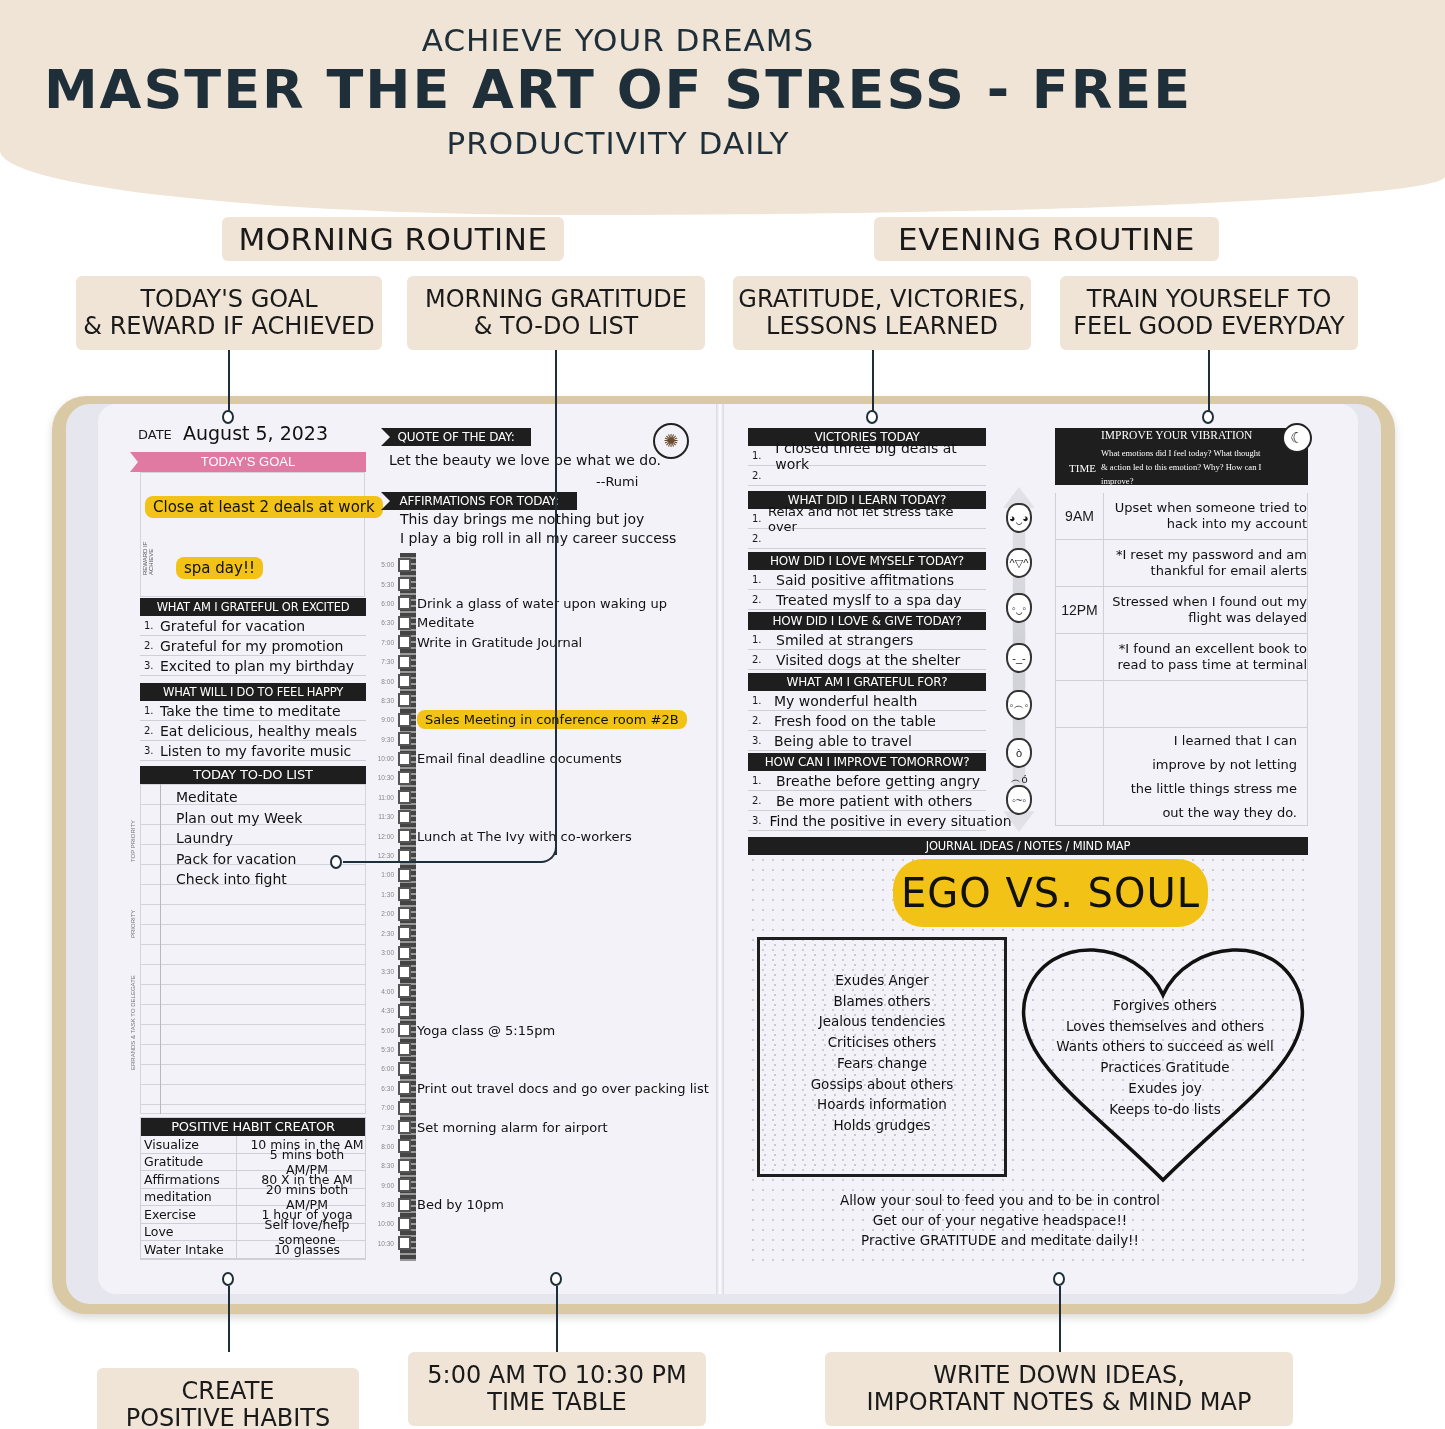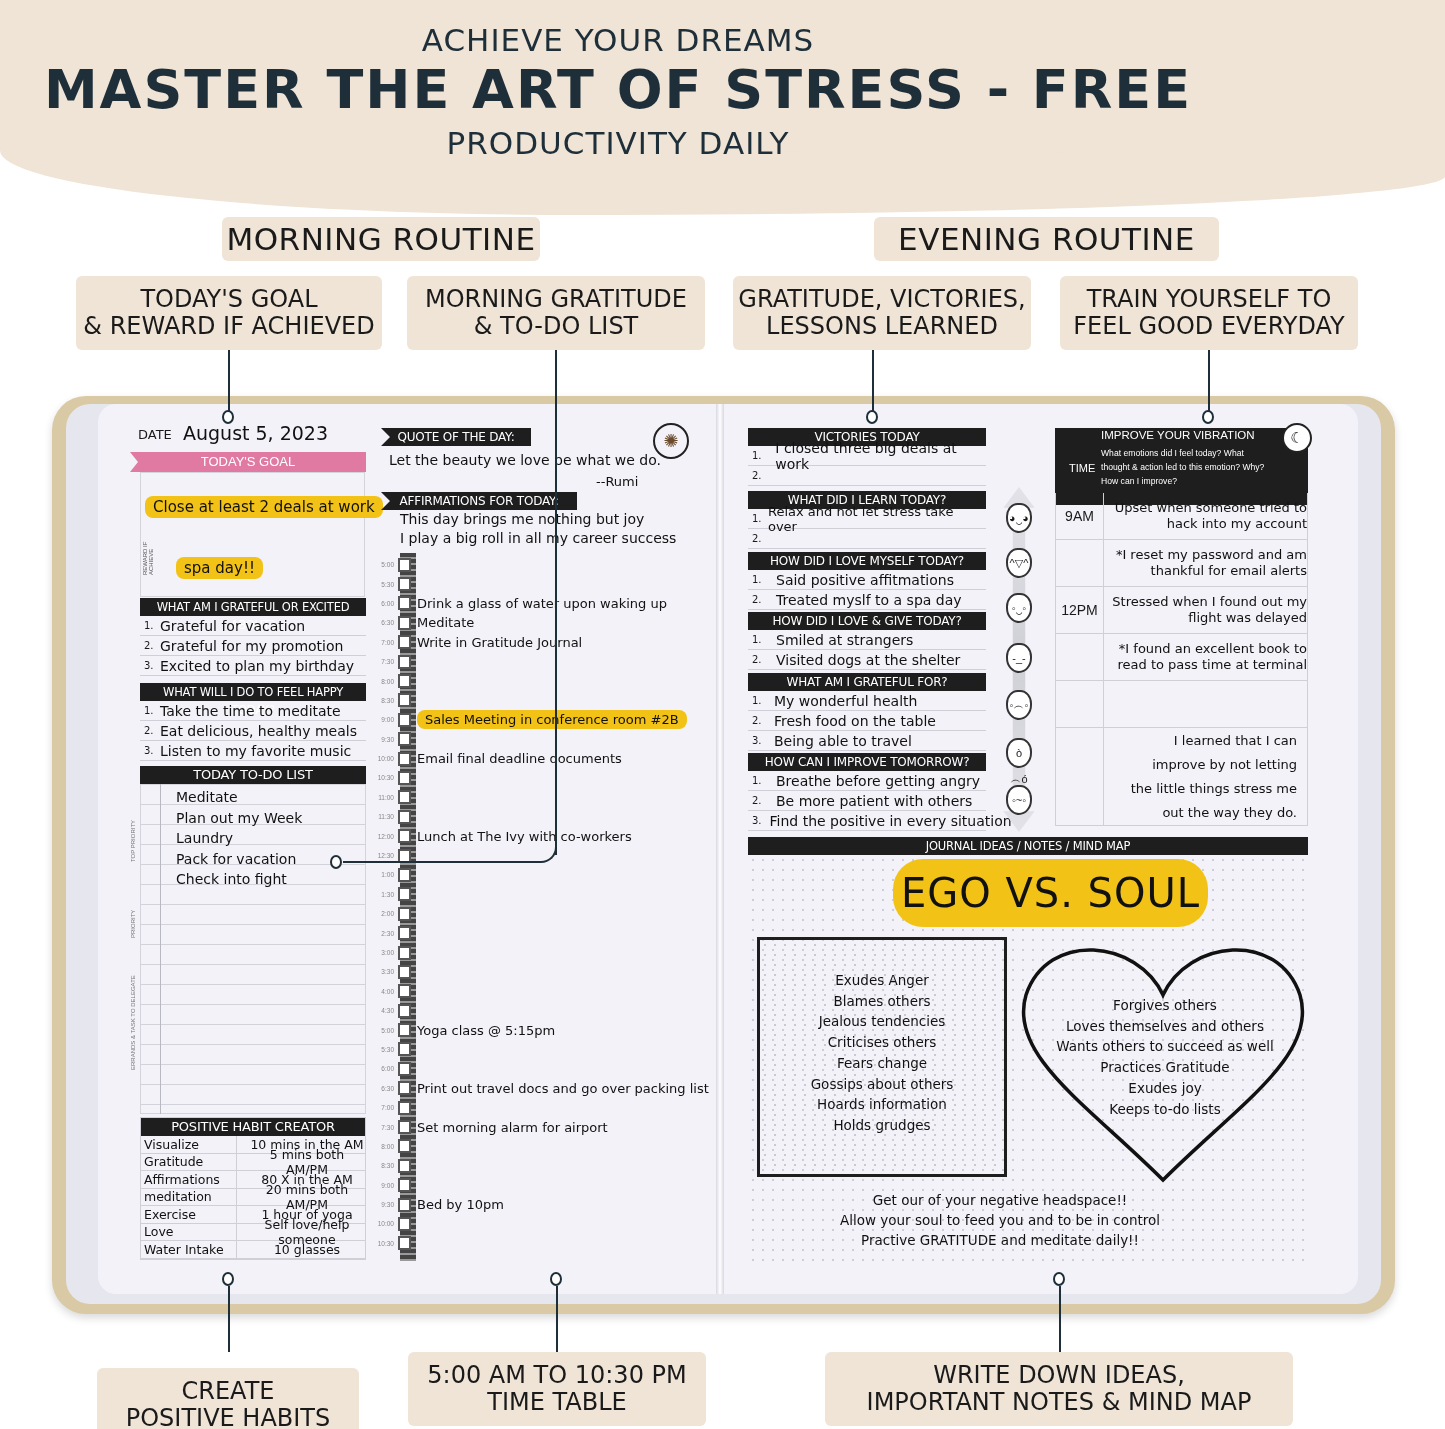--- a/index.html
+++ b/index.html
@@ -68,21 +68,21 @@
 </style>
 </head>
 <body>
 
 <div class="brush"></div>
 <div class="brush2"></div>
 <div class="h-sub" id="h1">ACHIEVE YOUR DREAMS</div>
 <div class="h-sub" id="h2">MASTER THE ART OF STRESS - FREE</div>
 <div class="h-sub" id="h3">PRODUCTIVITY DAILY</div>
 
-<div class="pill section" style="left:222px;top:217px;width:318px;text-align:right;">MORNING ROUTINE</div>
+<div class="pill section" style="left:222px;top:217px;width:342px;text-align:right;">MORNING ROUTINE</div>
 <div class="pill section" style="left:874px;top:217px;width:345px;">EVENING ROUTINE</div>
 
 <div class="pill label" style="left:76px;top:276px;width:306px;height:74px;">
   <span>TODAY'S GOAL</span>
   <span>&amp; REWARD IF ACHIEVED</span>
 </div>
 <div class="pill label" style="left:407px;top:276px;width:298px;height:74px;">
   <span>MORNING GRATITUDE</span>
   <span>&amp; TO-DO LIST</span>
 </div>
@@ -458,21 +458,21 @@
 
 <div class="faces"></div>
 <div class="face" style="top:503px;">◕‿◕</div>
 <div class="face" style="top:548px;">^▽^</div>
 <div class="face" style="top:593px;">◦‿◦</div>
 <div class="face" style="top:643px;">-_-</div>
 <div class="face" style="top:690px;">◦︵◦</div>
 <div class="face" style="top:738px;">ò︵ó</div>
 <div class="face" style="top:785px;">◦~◦</div>
 
-<div class="abs" style="left:1055px;top:428px;width:253px;height:77px;background:#1e1e1e;color:#fff;">
+<div class="abs" style="left:1055px;top:428px;width:253px;height:57px;background:#1e1e1e;color:#fff;font-family:Liberation Serif, serif;">
   <div class="abs" style="left:46px;top:1px;font-size:11.5px;">IMPROVE YOUR VIBRATION</div>
   <div class="abs" style="left:14px;top:34px;font-size:11px;">TIME</div>
   <div class="abs" style="left:46px;top:18px;width:168px;font-size:8.6px;line-height:14px;">What emotions did I feel today? What thought &amp; action led to this emotion? Why? How can I improve?</div>
 </div>
 <div class="abs" style="left:1282px;top:423px;width:30px;height:30px;border:2px solid #222;border-radius:50%;background:#fff;text-align:center;line-height:26px;font-size:15px;color:#222;">☾</div>
 <div class="abs" style="left:1055px;top:493px;width:253px;border-left:1px solid #cfcfd8;border-right:1px solid #cfcfd8;">
   <div class="vib-row">
       <div class="vib-time">9AM</div>
       <div class="vib-text hand">Upset when someone tried to hack into my account</div>
     </div>
@@ -517,22 +517,22 @@
 </svg>
 <div class="heart-list hand">
   <div>Forgives others</div>
   <div>Loves themselves and others</div>
   <div>Wants others to succeed as well</div>
   <div>Practices Gratitude</div>
   <div>Exudes joy</div>
   <div>Keeps to-do lists</div>
 </div>
 <div class="abs hand" style="left:790px;top:1190px;width:420px;text-align:center;font-size:13.5px;line-height:20px;">
+  <div>Allow your soul to feed you and to be in control</div>
   <div>Get our of your negative headspace!!</div>
-  <div>Allow your soul to feed you and to be in control</div>
   <div>Practive GRATITUDE and meditate daily!!</div>
 </div>
 
 <div class="vline" style="left:228px;top:350px;height:62px;"></div>
 <div class="dot" style="left:222px;top:410px;"></div>
 <div class="vline" style="left:555px;top:350px;height:505px;"></div>
 <div class="abs" style="left:343px;top:843px;width:214px;height:20px;border-right:2px solid #1f2f3a;border-bottom:2px solid #1f2f3a;border-radius:0 0 16px 0;"></div>
 <div class="dot" style="left:330px;top:855px;"></div>
 <div class="vline" style="left:872px;top:350px;height:62px;"></div>
 <div class="dot" style="left:866px;top:410px;"></div>

